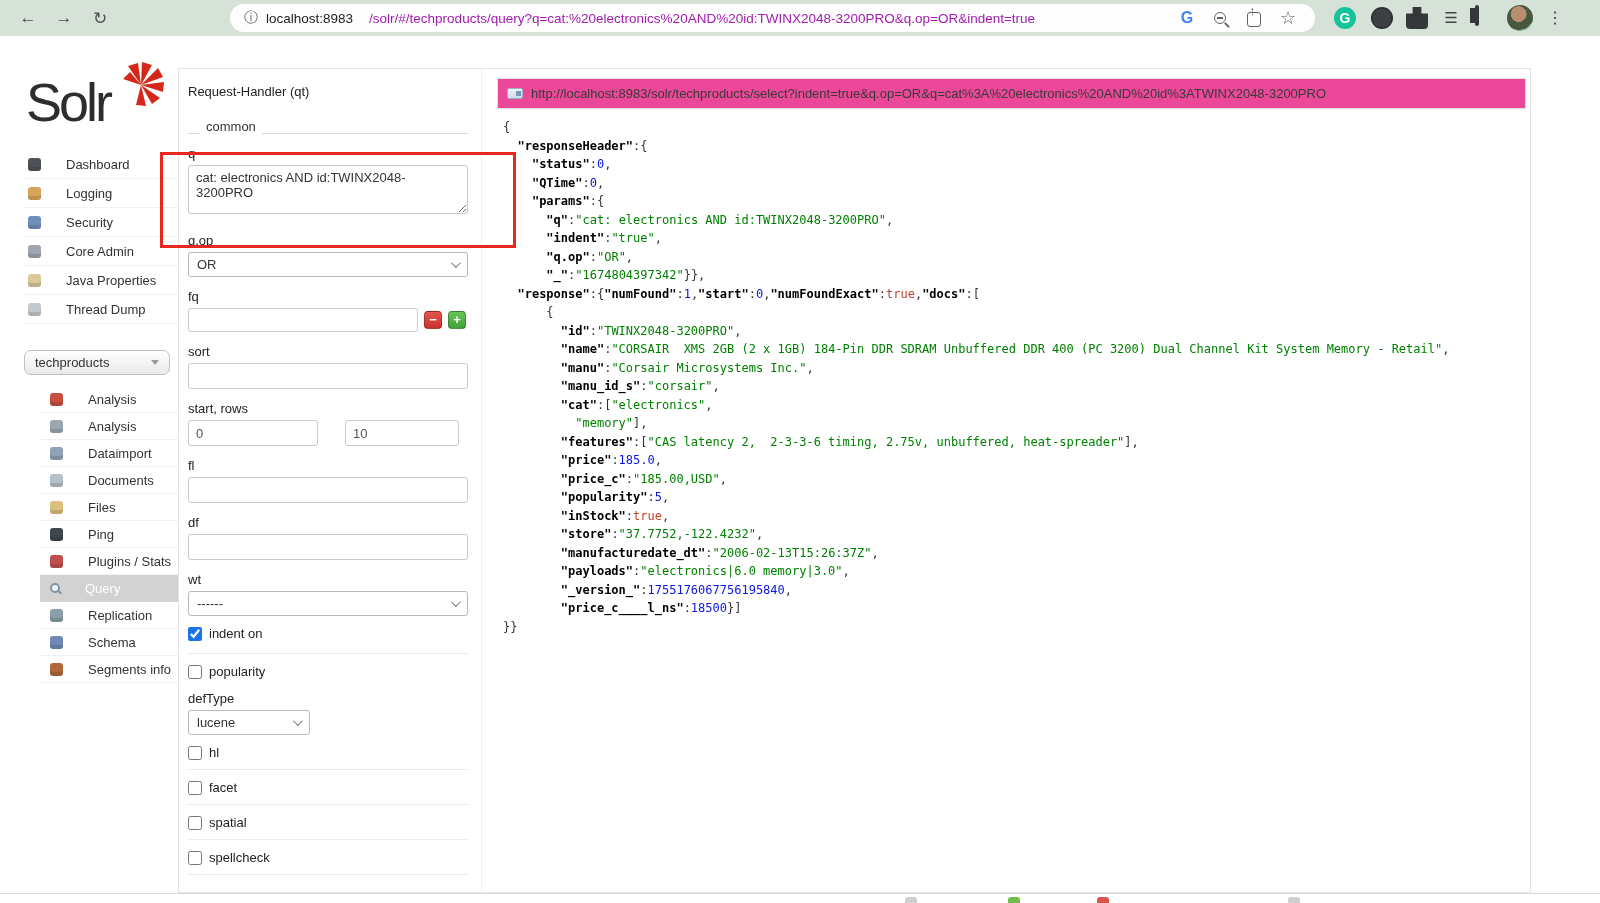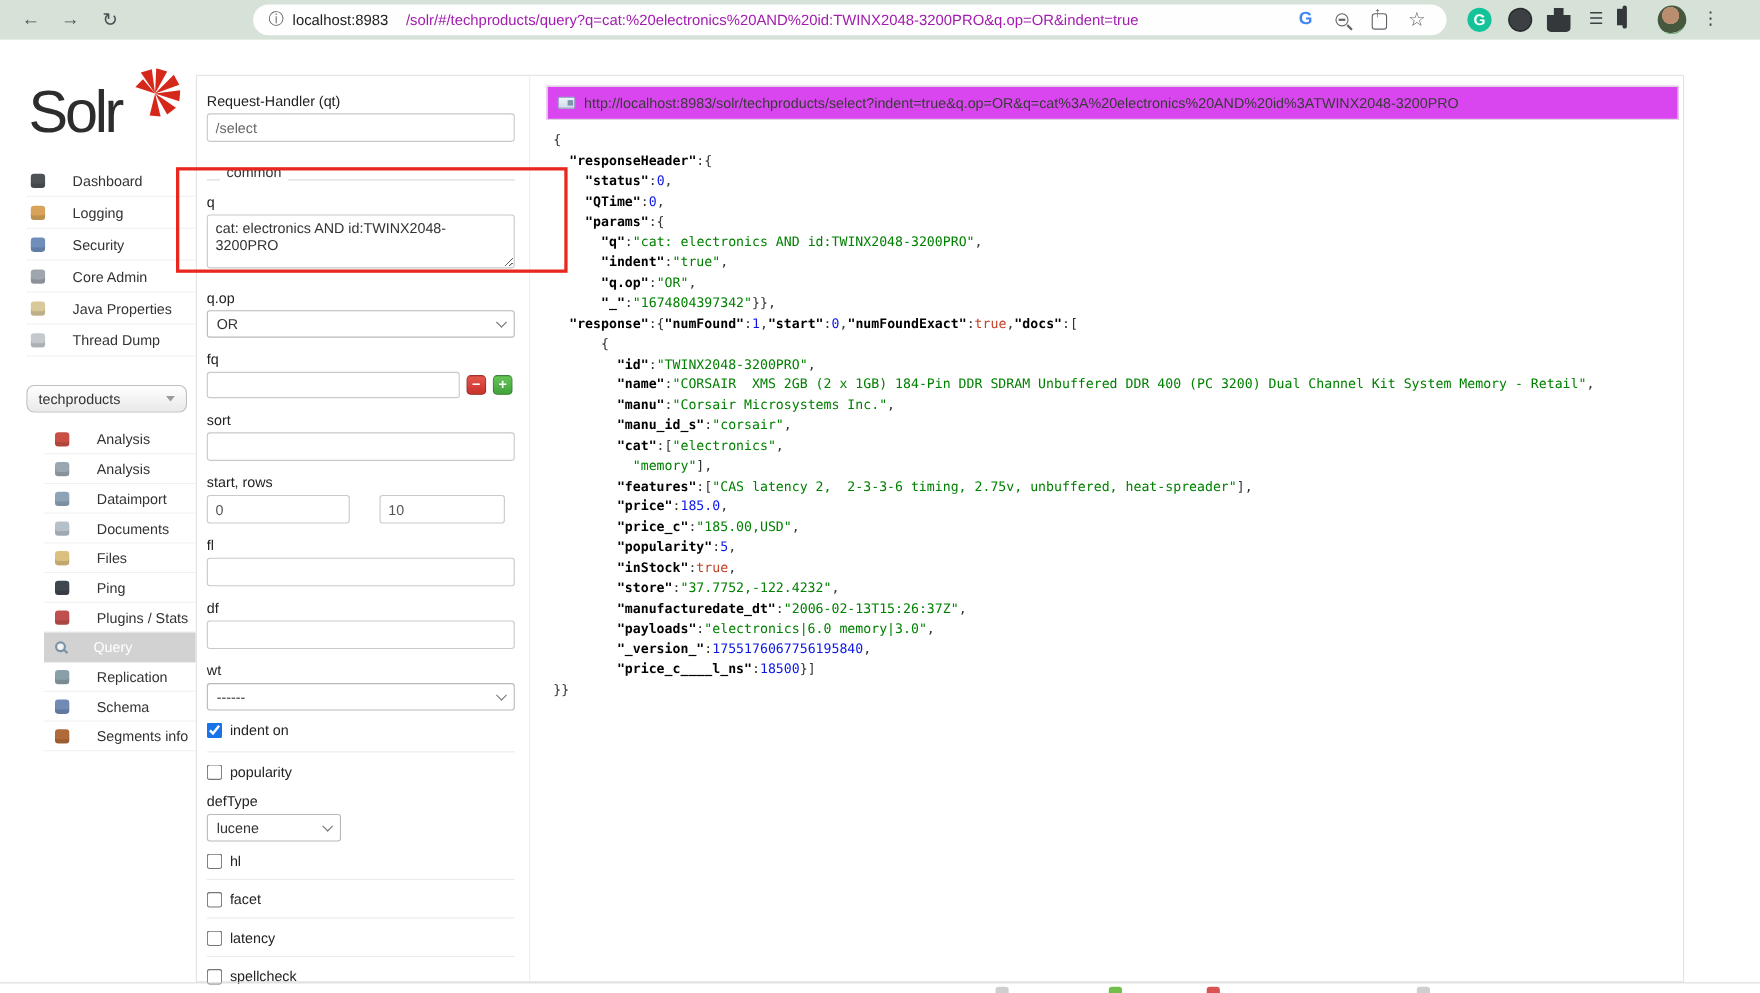--- a/index.html
+++ b/index.html
@@ -111,21 +111,21 @@
   .two-col .f-input { width:130px; color:#555; }
   .two-col .f-input:last-child { width:114px; }
   .cb-row { display:flex; align-items:center; gap:7px; margin:10px 0; cursor:pointer; }
   .cb-row input { width:14px; height:14px; accent-color:#1a73e8; }
   .cb-sep { border-bottom:1px solid #ececec; padding-bottom:9px; }
   hr.formsep { border:none; border-top:1px solid #ececec; margin:12px 0 2px; }
   .sel-deftype { width:122px; }
 
   
   .resp-urlbar { position:absolute; left:497px; top:78px; width:1029px; height:31px;
-    border:1px solid #e2e2e2; background:#d946ef; display:flex; align-items:center;
+    border:1px solid #e2e2e2; background:#ec4899; display:flex; align-items:center;
     padding:0 9px; gap:8px; }
   .url-ic { width:16px; height:11px; border:1px solid #9ab0c4; border-radius:2px;
     background:linear-gradient(#eef3f8,#cfdcea); position:relative; flex:0 0 16px; }
   .url-ic::after { content:""; position:absolute; right:1px; top:2px; width:5px;
     height:5px; background:#7d97b0; }
   .resp-link { font-size:13px; color:#3a3a3a; text-decoration:none; white-space:nowrap; }
   .resp-json { position:absolute; left:503px; top:118px; width:1026px;
     font-family:"DejaVu Sans Mono","Liberation Mono",monospace; font-size:12px;
     line-height:18.5px; white-space:pre; color:#333; }
   .j-p { color:#333; }
@@ -260,21 +260,20 @@
       <span class="nav-ic" style="background: rgb(176, 106, 58);"></span>
       <span>Segments info</span>
     </li>
   </ul>
 
 <div class="panel"></div>
 <div class="vdivider"></div>
 
 <div class="qform">
   <label class="f-label" style="margin-top:8px">Request-Handler (qt)</label>
-  <input class="f-input" value="/select" style="">
 
   <div class="fieldset-head">
       <span>common</span>
     </div>
 
   <label class="f-label">q</label>
   <textarea class="f-input" style="">cat: electronics AND id:TWINX2048-3200PRO</textarea>
 
   <label class="f-label" style="margin-top:16px">q.op</label>
   <div class="sel">
@@ -331,21 +330,21 @@
   <label class="cb-row cb-sep">
     <input type="checkbox" style="">
     <span>hl</span>
   </label>
   <label class="cb-row cb-sep">
     <input type="checkbox" style="">
     <span>facet</span>
   </label>
   <label class="cb-row cb-sep">
     <input type="checkbox" style="">
-    <span>latency</span>
+    <span>spatial</span>
   </label>
   <label class="cb-row cb-sep">
     <input type="checkbox" style="">
     <span>spellcheck</span>
   </label>
 
   
   
 
   

